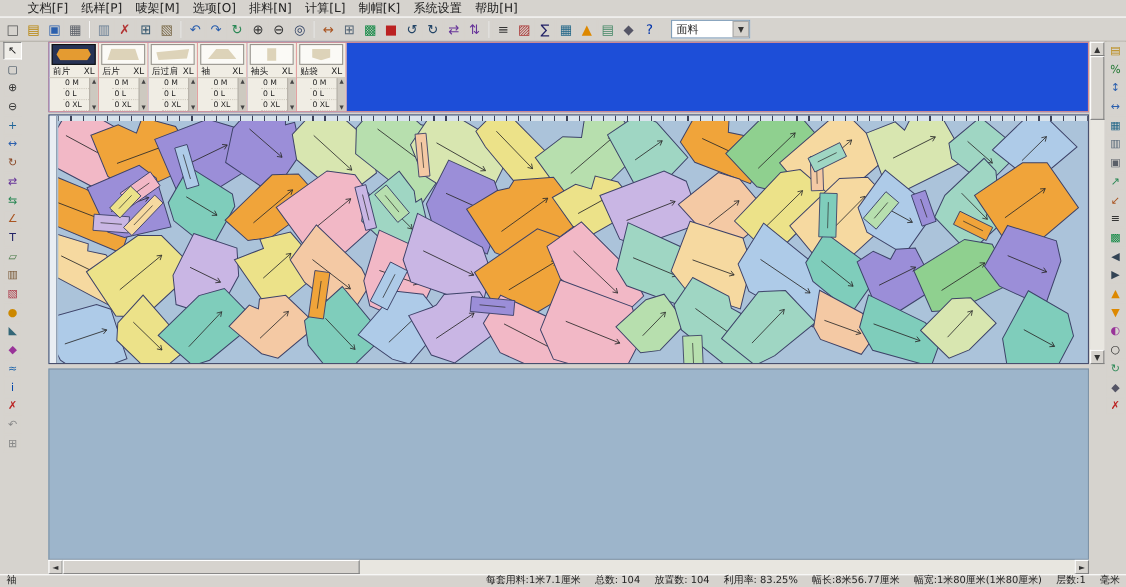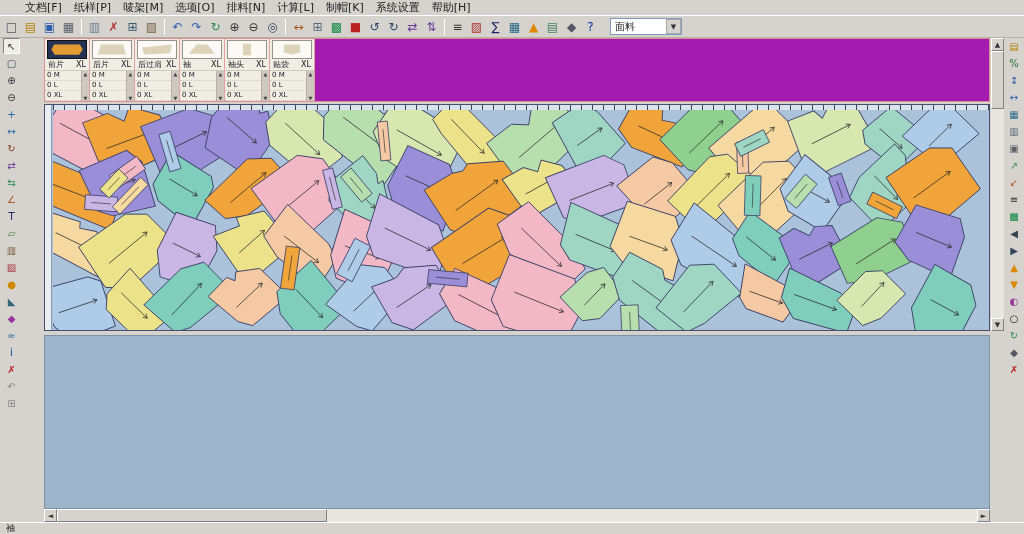--- a/index.html
+++ b/index.html
@@ -28,37 +28,37 @@
 
   
   .left-toolbar { position:absolute; left:1px; top:38px; width:21px; display:flex;
                   flex-direction:column; align-items:center; gap:1px; }
   .right-toolbar { position:absolute; left:1005px; top:38px; width:18px; display:flex;
                    flex-direction:column; align-items:center; gap:1px; }
   .left-toolbar .tbi, .right-toolbar .tbi { width:17px; height:16px; font-size:10px; }
 
   
   .pieces-panel { position:absolute; left:44px; top:38px; width:946px; height:64px;
-                  background:#a21caf; border:1px solid #dd8f8f; display:flex; }
+                  background:#1d4ed8; border:1px solid #dd8f8f; display:flex; }
   .pieces-strip { display:flex; height:100%; }
   .tile { width:45px; min-width:45px; border-right:1px solid #e3a0a0;
           display:flex; flex-direction:column; font-size:7px; background:#f0ede4; }
   .thumb { height:20px; margin:1px 2px 0 2px; background:#fbfaf6; border:1px solid #96938c; position:relative; }
   .thumb.sel { background:#273355; border-color:#111; }
   .tshape { position:absolute; inset:2px; background:#ddd3b9; }
   .thumb.sel .tshape { background:#e49b31; }
   .s0 { clip-path:polygon(12% 12%,88% 12%,96% 50%,86% 90%,14% 90%,4% 50%); }
   .s1 { clip-path:polygon(18% 10%,82% 10%,92% 88%,8% 88%); }
   .s2 { clip-path:polygon(6% 35%,94% 12%,88% 78%,12% 88%); }
   .s3 { clip-path:polygon(12% 82%,34% 12%,66% 12%,88% 82%); }
   .s4 { clip-path:polygon(38% 6%,62% 6%,62% 94%,38% 94%); }
   .s5 { clip-path:polygon(26% 12%,74% 12%,74% 72%,50% 90%,26% 72%); }
   .tname { display:flex; justify-content:space-between; padding:1px 3px 0 3px;
            font-size:8px; line-height:9px; }
-  .trows { display:flex; flex:1; border-top:1px solid #cfcabe; margin-top:1px; }
+  .trows { display:flex; flex:1; border-top:1px solid #cfcabe; margin-top:1px;padding-left:12px; }
   .rowlist { flex:1; }
   .trow { padding:0 2px; border-bottom:1px dotted #cfcabe; line-height:9px; font-size:7px; white-space:nowrap; }
   .mini-sb { width:8px; background:#cdc9c0; border-left:1px solid #b5b1a8; display:flex;
              flex-direction:column; justify-content:space-between; align-items:center;
              font-size:5px; line-height:6px; color:#444; }
 
   
   .marker-area { position:absolute; left:44px; top:104px; width:946px; height:227px;
                  background:#abc3da; border:1px solid #49506e; overflow:hidden; }
   .m-left { position:absolute; left:0; top:0; bottom:0; width:7px;
@@ -942,13 +942,23 @@
 
 <div class="hscroll">
   <div class="sb-btn" id="sb-left">◄</div>
   <div class="sb-thumb-h"></div>
   <div class="hs-fill"></div>
   <div class="sb-btn" id="sb-right">►</div>
 </div>
 
 <div class="statusbar">
   <span class="st-piece">袖</span>
+  <div class="st-stats" id="stats">
+      <span>每套用料:1米7.1厘米</span>
+      <span>总数: 104</span>
+      <span>放置数: 104</span>
+      <span>利用率: 83.25%</span>
+      <span>幅长:8米56.77厘米</span>
+      <span>幅宽:1米80厘米(1米80厘米)</span>
+      <span>层数:1</span>
+      <span>毫米</span>
+    </div>
 </div>
 
 </body></html>

